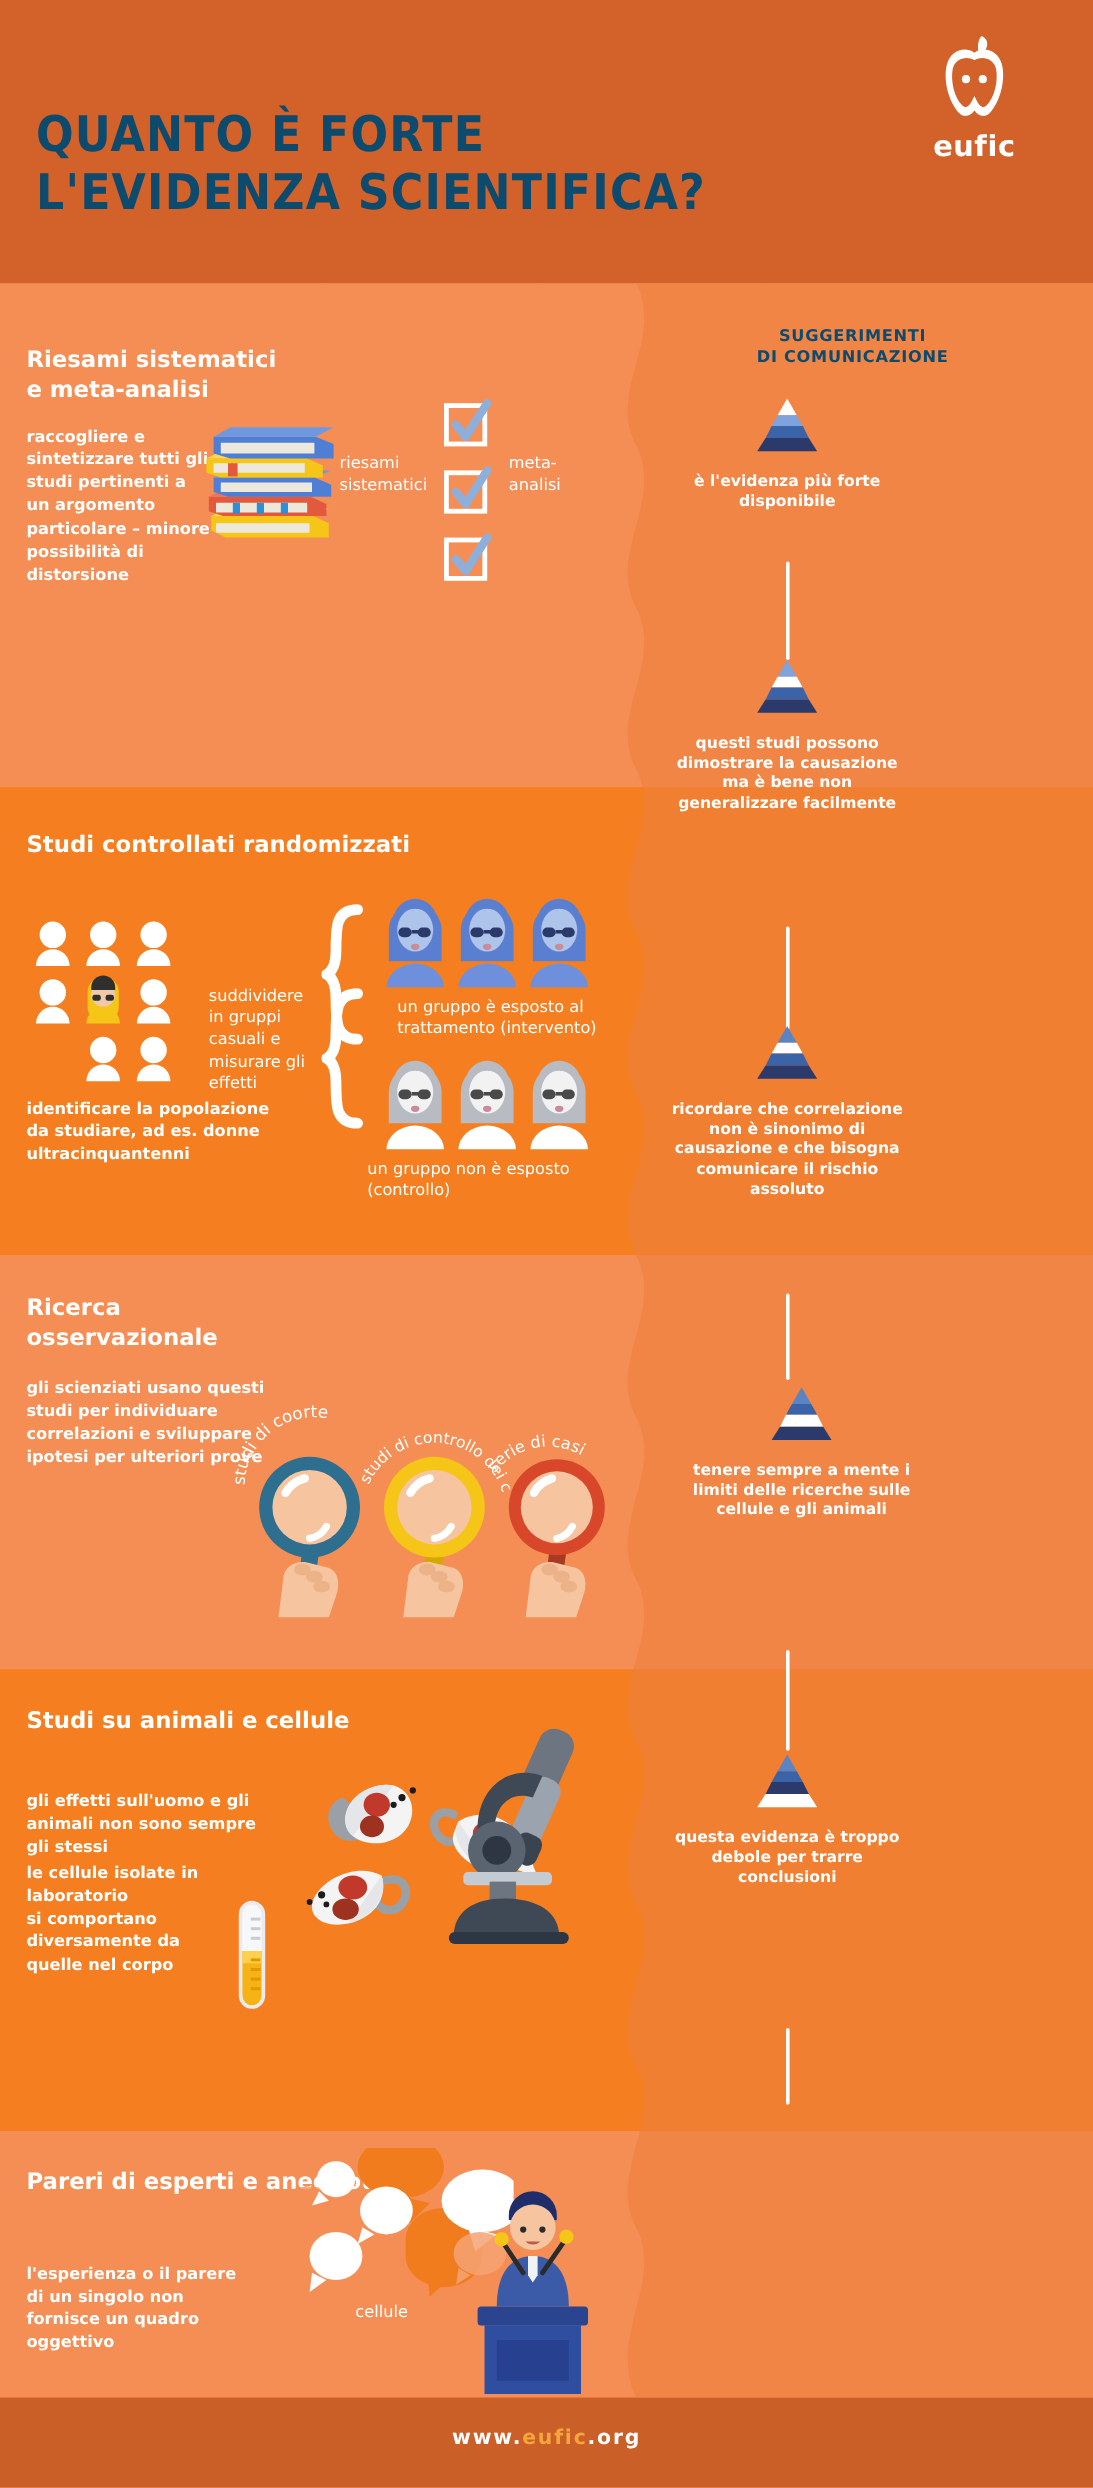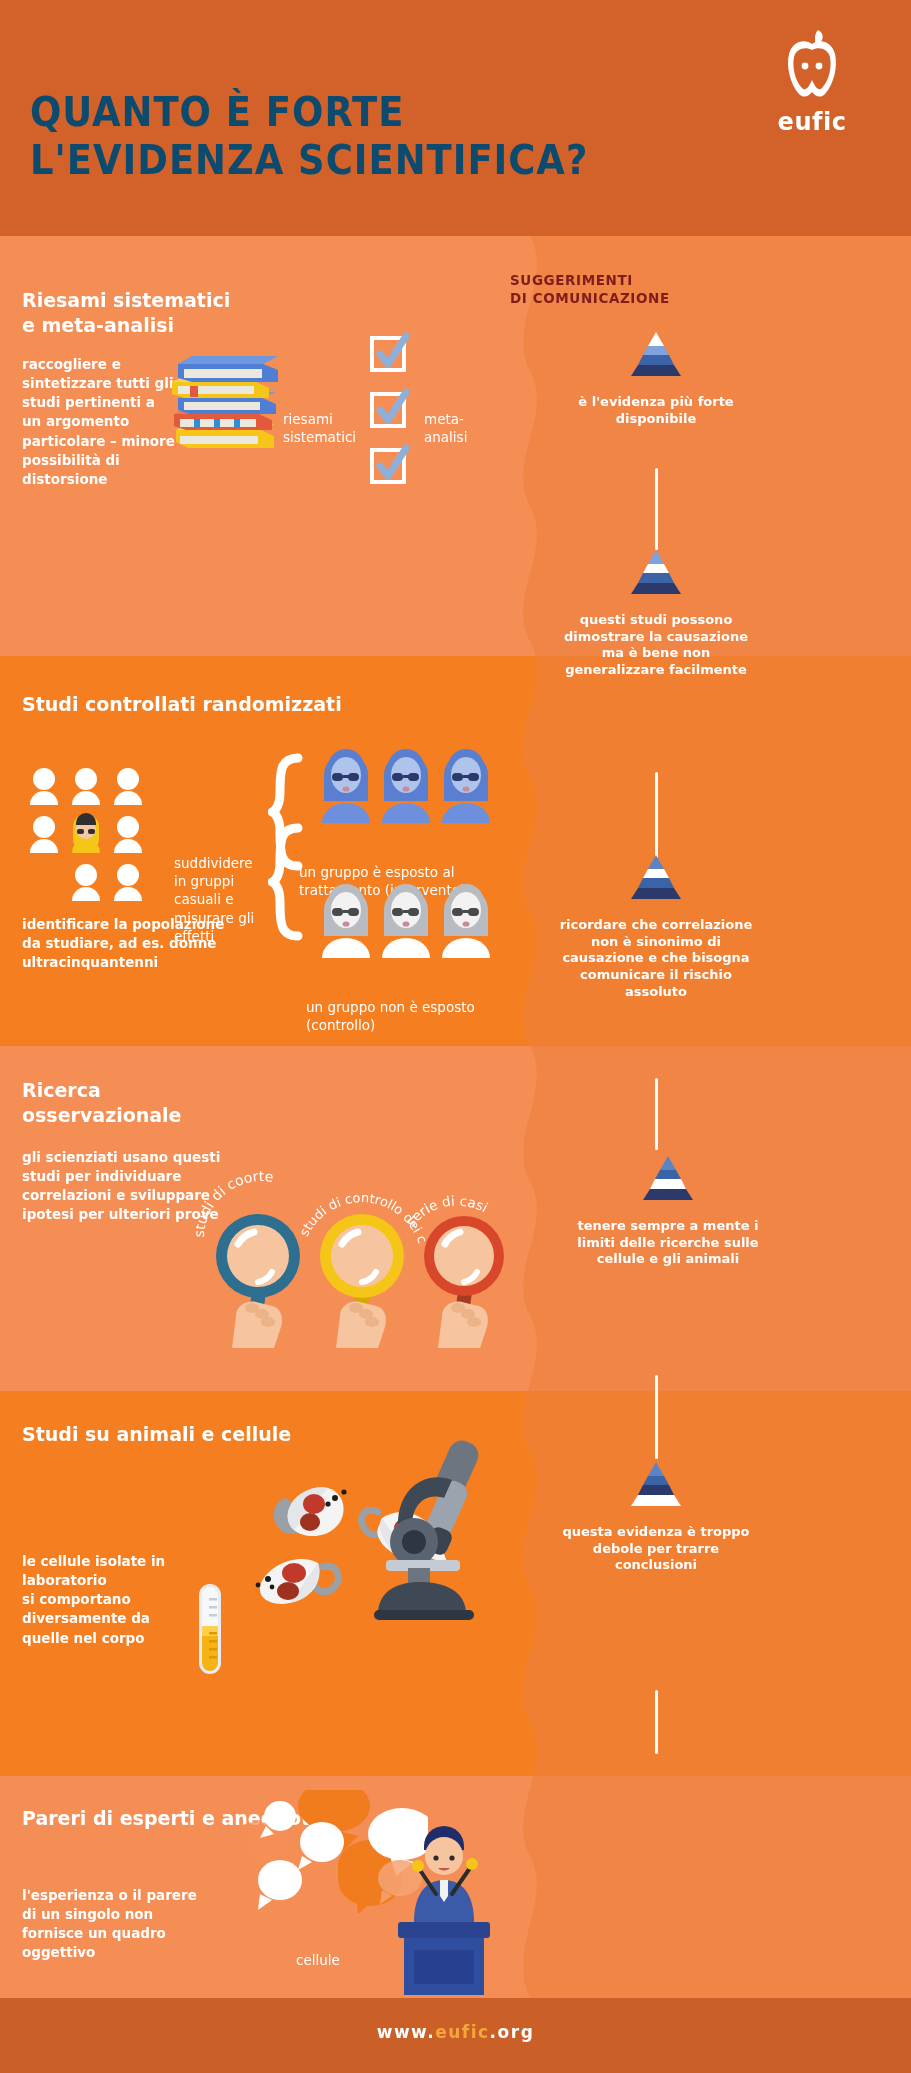--- a/index.html
+++ b/index.html
@@ -27,41 +27,41 @@
   
   .tips-col{
     position:absolute;left:510px;top:236px;width:401px;height:1762px;
     overflow:hidden;
   }
   .tips-bg{position:absolute;inset:0;}
   .tips-bg svg{display:block;width:401px;height:1762px;}
 
   .tips-title{
     position:absolute;left:510px;top:272px;width:401px;
-    color:#7f1d1d;font-weight:bold;font-size:13.5px;
+    text-align:center;color:#0c4a6e;font-weight:bold;font-size:13.5px;
     letter-spacing:.6px;line-height:1.32;
   }
 
   .tip{position:absolute;width:200px;left:556px;text-align:center;color:#fff;}
   .tip .txt{font-size:13px;font-weight:bold;line-height:1.28;}
 
   .pyramid{position:relative;width:66px;height:50px;margin:0 auto 12px;}
   .pyramid svg{display:block;}
 
   .connector{position:absolute;left:655px;width:3px;background:#fff;border-radius:2px;}
 
   
   .sec-title{
     position:absolute;color:#fff;font-weight:bold;font-size:19px;line-height:1.3;
   }
   .sec-body{
     position:absolute;color:#fff;font-weight:bold;font-size:13.5px;line-height:1.42;
   }
   .lbl{
-    position:absolute;color:#fff;font-size:13.5px;line-height:1.35;margin-top:33px;
+    position:absolute;color:#fff;font-size:13.5px;line-height:1.35;
   }
 
   
   .footer-txt{
     position:absolute;left:0;top:2022px;width:911px;text-align:center;
     color:#fff;font-weight:bold;font-size:17px;letter-spacing:1.5px;
   }
   .footer-txt .accent{color:#F5A53D;}
 
   
@@ -344,21 +344,21 @@
           <rect x="16" y="28" width="11" height="8" rx="4" fill="#2B3A6B"></rect>
           <rect x="32" y="28" width="11" height="8" rx="4" fill="#2B3A6B"></rect>
           <rect x="27" y="30" width="6" height="3" fill="#2B3A6B"></rect>
           <ellipse cx="30" cy="44" rx="3.5" ry="2.6" fill="#C98A9A"></ellipse>
           <path d="M6 78 a24 20 0 0 1 48 0 z" fill="#6E90DC"></path>
         </g>
       </g>
     </svg>
   </div>
 
-  <div class="lbl" style="left:299px;top:830px;width:190px;">un gruppo è esposto al trattamento (intervento)</div>
+  <div class="lbl" style="left:331px;top:830px;width:190px;">un gruppo è esposto al trattamento (intervento)</div>
 
   <div class="ill" style="left:316px;top:880px;">
     <svg width="176" height="78" viewBox="0 0 176 78">
       <g>
         <g transform="translate(0,0)">
           <path d="M8 30 a22 22 0 0 1 44 0 l0 26 -44 0 z" fill="#B8BCC2"></path>
           <ellipse cx="30" cy="30" rx="15" ry="18" fill="#F2F2F2"></ellipse>
           <path d="M12 26 a18 14 0 0 1 36 0 l0 -4 a18 18 0 0 0 -36 0 z" fill="#B8BCC2"></path>
           <rect x="16" y="28" width="11" height="8" rx="4" fill="#4A4A4A"></rect>
           <rect x="32" y="28" width="11" height="8" rx="4" fill="#4A4A4A"></rect>
@@ -450,20 +450,21 @@
       <path d="M41 96 a25 25 0 0 1 15 -12" stroke="#fff" stroke-width="7" fill="none" stroke-linecap="round"></path>
       <path d="M73 124 a19 19 0 0 1 -13 10" stroke="#fff" stroke-width="6" fill="none" stroke-linecap="round"></path>
       <path d="M38 168 C38 158 48 152 58 154 l16 4 C84 160 86 172 82 182 l-6 18 -42 0 z" fill="#F6C5A0"></path>
       <ellipse cx="54" cy="160" rx="7" ry="5" fill="#EBB387"></ellipse>
       <ellipse cx="64" cy="166" rx="7" ry="5" fill="#EBB387"></ellipse>
       <ellipse cx="70" cy="174" rx="7" ry="5" fill="#EBB387"></ellipse>
     </svg>
   </div>
 
   <div class="sec-title" style="left:22px;top:1422px;width:330px;">Studi su animali e cellule</div>
+  <div class="sec-body" style="left:22px;top:1492px;width:205px;">gli effetti sull'uomo e gli animali non sono sempre gli stessi</div>
   <div class="sec-body" style="left:22px;top:1552px;width:175px;white-space:pre-line;">le cellule isolate in laboratorio
 si comportano diversamente da quelle nel corpo</div>
 
   <div class="ill" style="left:270px;top:1480px;">
     <svg width="82" height="62" viewBox="0 0 82 62">
       <path d="M16 18 C26 26 34 40 30 52 C18 58 6 50 4 38 C2 28 8 20 16 18 Z" fill="#9AA0A6"></path>
       <path d="M58 8 C72 12 78 28 70 42 C60 58 36 60 24 50 C12 40 18 20 34 12 C42 8 50 6 58 8 Z" fill="#F4F4F4"></path>
       <path d="M58 8 C50 6 42 8 34 12 C18 20 12 40 24 50 Z" fill="#E4E6E9"></path>
       <ellipse cx="44" cy="24" rx="11" ry="10" fill="#C0392B"></ellipse>
       <ellipse cx="40" cy="42" rx="10" ry="9" fill="#9E3220"></ellipse>

